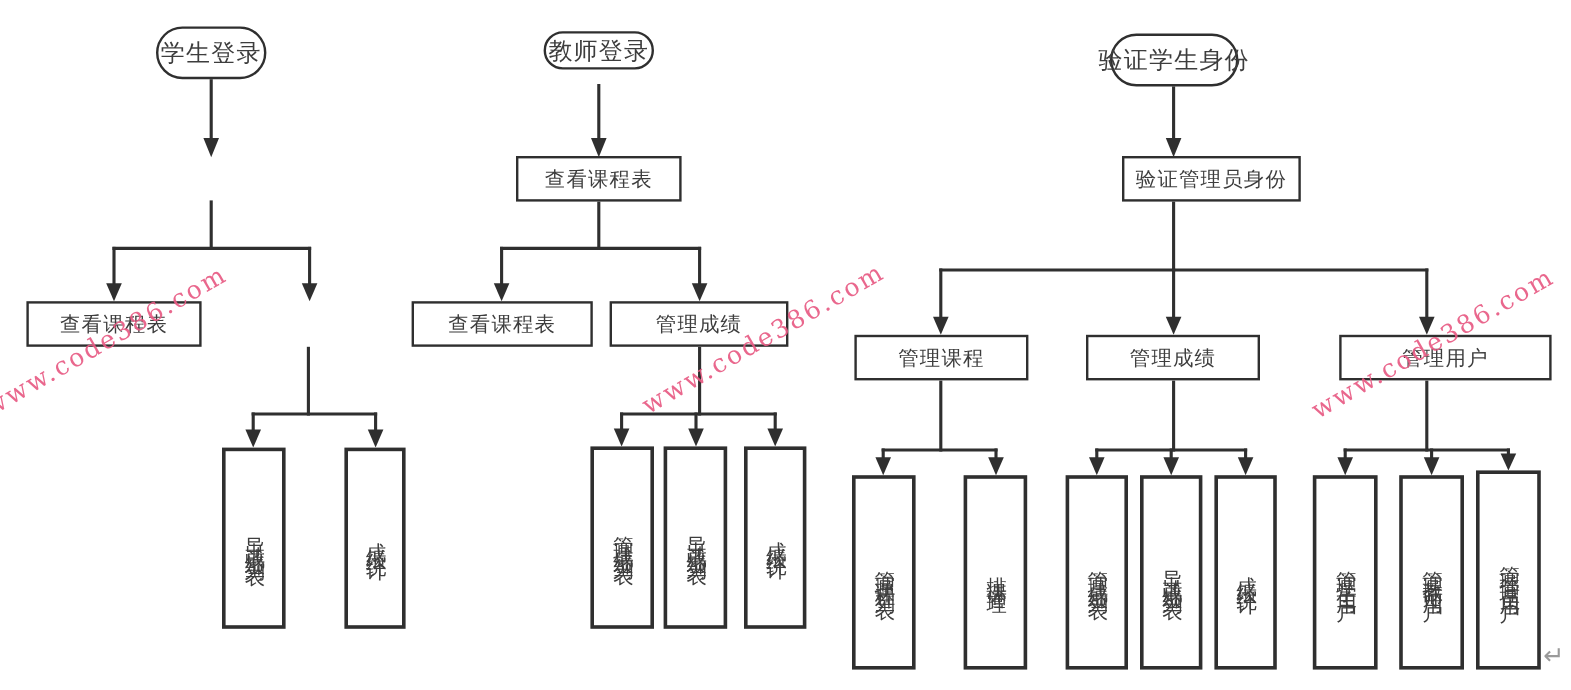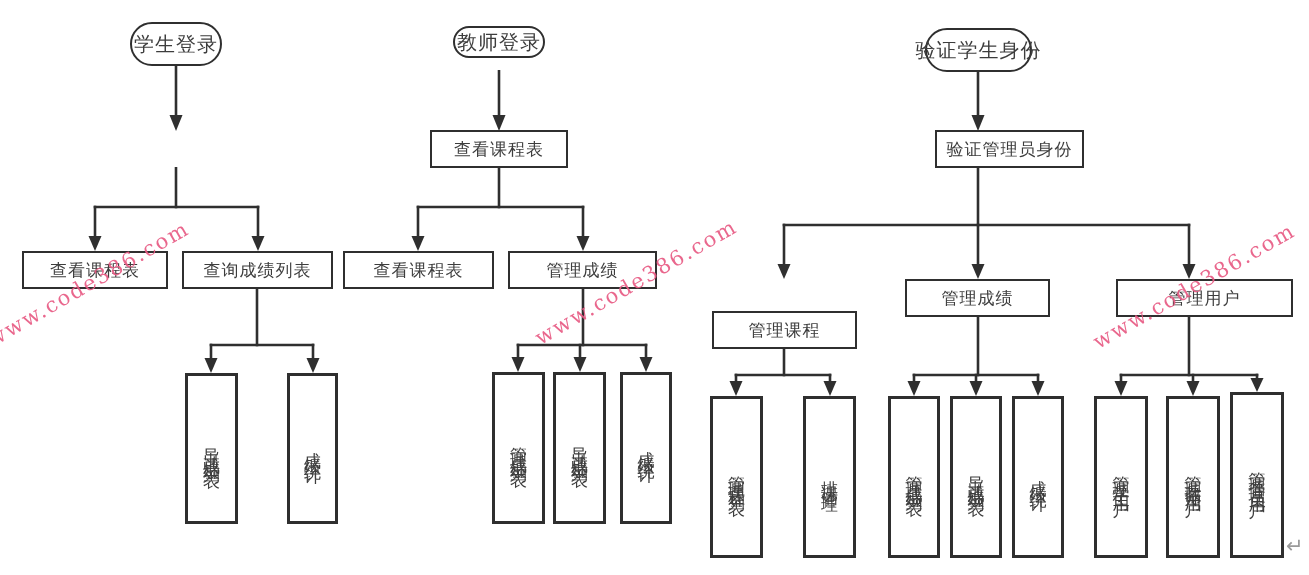--- a/index.html
+++ b/index.html
@@ -63,21 +63,21 @@
   #te-verify{left:430px;top:130px;width:138px;height:38px;}
   #te-view  {left:343px;top:251px;width:151px;height:38px;}
   #te-manage{left:508px;top:251px;width:149px;height:38px;}
   #te-mlist {left:492px;top:372px;width:53px;height:152px;}
   #te-export{left:553px;top:372px;width:53px;height:152px;}
   #te-stats {left:620px;top:372px;width:52px;height:152px;}
 
   
   #ad-start {left:925px;top:28px;width:107px;height:44px;}
   #ad-verify{left:903px;top:130px;width:149px;height:38px;margin-left:32px;}
-  #ad-course{left:712px;top:279px;width:145px;height:38px;margin-top:32px;}
+  #ad-course{left:712px;top:279px;width:145px;height:38px;}
   #ad-grade {left:905px;top:279px;width:145px;height:38px;}
   #ad-user  {left:1116px;top:279px;width:177px;height:38px;}
   #ad-clist   {left:710px; top:396px;width:53px;height:162px;}
   #ad-sched   {left:803px; top:396px;width:53px;height:162px;}
   #ad-glist   {left:888px; top:396px;width:52px;height:162px;}
   #ad-gexport {left:950px; top:396px;width:52px;height:162px;}
   #ad-gstats  {left:1012px;top:396px;width:52px;height:162px;}
   #ad-ustudent{left:1094px;top:396px;width:54px;height:162px;}
   #ad-uteacher{left:1166px;top:396px;width:54px;height:162px;}
   #ad-uadmin  {left:1230px;top:392px;width:54px;height:166px;}
@@ -157,21 +157,20 @@
         <polygon points="1114.5,381 1127.5,381 1121,396" stroke="none"></polygon>
       <line x1="1193" y1="373.7" x2="1193" y2="382"></line>
         <polygon points="1186.5,381 1199.5,381 1193,396" stroke="none"></polygon>
       <line x1="1257" y1="373.7" x2="1257" y2="379"></line>
         <polygon points="1250.5,378 1263.5,378 1257,392" stroke="none"></polygon>
     </g>
   </svg>
 
   <div class="node stadium" id="st-start">学生登录</div>
   <div class="node" id="st-view">查看课程表</div>
-  <div class="node" id="st-query">查询成绩列表</div>
   <div class="node vnode" id="st-export">
       <span>导出成绩列表</span>
     </div>
   <div class="node vnode" id="st-stats">
       <span>成绩统计</span>
     </div>
 
   <div class="node stadium" id="te-start">教师登录</div>
   <div class="node" id="te-verify">查看课程表</div>
   <div class="node" id="te-view">查看课程表</div>

